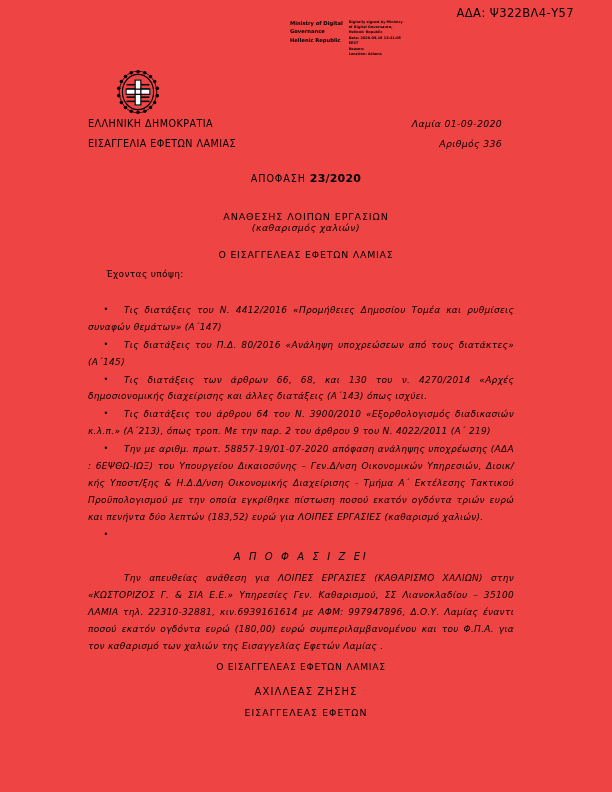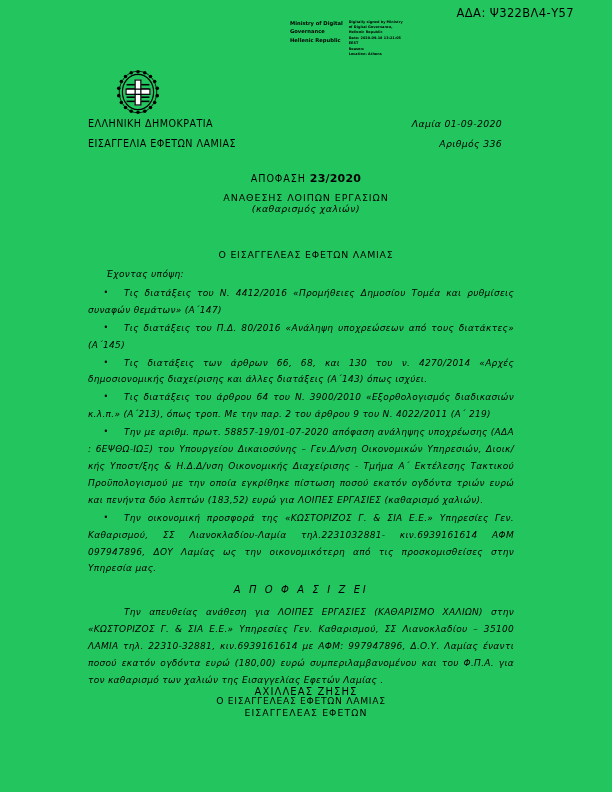--- a/index.html
+++ b/index.html
@@ -9,21 +9,21 @@
     background: #ffffff;
   }
   body {
     font-family: "DejaVu Sans", "Liberation Sans", sans-serif;
     color: #000000;
   }
   .page {
     position: relative;
     width: 612px;
     height: 792px;
-    background: #22c55e;
+    background: #ef4444;
     overflow: hidden;
     box-sizing: border-box;
   }
 
   
   .ada-code {
     position: absolute;
     top: 6px;
     left: 0;
     right: 38px;
@@ -96,21 +96,21 @@
   .titles {
     position: absolute;
     top: 172px;
     left: 0;
     right: 0;
     text-align: center;
   }
   .title-main {
     font-size: 9.6px;
     letter-spacing: 0.9px;
-    margin-bottom: 7px;
+    margin-bottom: 26px;
   }
   .title-main b {
     font-size: 11px;
     font-weight: bold;
     letter-spacing: 0.2px;
   }
   .title-sub {
     font-size: 9.5px;
     letter-spacing: 0.9px;
   }
@@ -132,24 +132,23 @@
   
   .body {
     position: absolute;
     top: 266px;
     left: 88px;
     width: 426px;
     font-size: 9px;
     line-height: 1.88;
   }
   .intro {
-    font-style: italic;
     letter-spacing: 0.35px;
     text-indent: 18px;
-    margin-bottom: 2px;
+    margin-bottom: 19px;
   }
   .bullet {
     position: relative;
     padding-left: 0;
     text-align: justify;
     font-style: italic;
     letter-spacing: 0.3px;
     margin-bottom: 1px;
   }
   .bullet .dot {
@@ -286,21 +285,21 @@
   <div class="title-officer">Ο ΕΙΣΑΓΓΕΛΕΑΣ ΕΦΕΤΩΝ ΛΑΜΙΑΣ</div>
 
   <div class="body">
     <div class="intro">Έχοντας υπόψη:</div>
 
     <div class="bullet"><span class="dot"></span><span>Τις διατάξεις του Ν. 4412/2016 «Προμήθειες Δημοσίου Τομέα και ρυθμίσεις συναφών θεμάτων» (Α΄147)</span></div>
     <div class="bullet"><span class="dot"></span><span>Τις διατάξεις του Π.Δ. 80/2016 «Ανάληψη υποχρεώσεων από τους διατάκτες» (Α΄145)</span></div>
     <div class="bullet"><span class="dot"></span><span>Τις διατάξεις των άρθρων 66, 68, και 130 του ν. 4270/2014 «Αρχές δημοσιονομικής διαχείρισης και άλλες διατάξεις (Α΄143) όπως ισχύει.</span></div>
     <div class="bullet"><span class="dot"></span><span>Τις διατάξεις του άρθρου 64 του Ν. 3900/2010  «Εξορθολογισμός διαδικασιών κ.λ.π.» (Α΄213), όπως τροπ. Με την παρ. 2 του άρθρου 9 του Ν. 4022/2011 (Α΄ 219)</span></div>
     <div class="bullet"><span class="dot"></span><span>Την με αριθμ. πρωτ. 58857-19/01-07-2020 απόφαση ανάληψης υποχρέωσης (ΑΔΑ : 6ΕΨΘΩ-ΙΩΞ) του Υπουργείου Δικαιοσύνης – Γεν.Δ/νση Οικονομικών Υπηρεσιών, Διοικ/κής Υποστ/ξης &amp; Η.Δ.Δ/νση Οικονομικής Διαχείρισης - Τμήμα Α΄ Εκτέλεσης Τακτικού Προϋπολογισμού με την οποία εγκρίθηκε πίστωση ποσού εκατόν ογδόντα τριών ευρώ και πενήντα δύο λεπτών (183,52) ευρώ για ΛΟΙΠΕΣ ΕΡΓΑΣΙΕΣ (καθαρισμό χαλιών).</span></div>
-    <div class="bullet"><span class="dot"></span><span>Την οικονομική προσφορά της «ΚΩΣΤΟΡΙΖΟΣ Γ. &amp; ΣΙΑ Ε.Ε.» Υπηρεσίες Γεν. Καθαρισμού, ΣΣ Λιανοκλαδίου-Λαμία τηλ.2231032881- κιν.6939161614 ΑΦΜ 097947896, ΔΟΥ Λαμίας ως την οικονομικότερη από τις προσκομισθείσες στην Υπηρεσία μας.</span></div>
+    <div class="bullet"><span class="dot"></span></div>
 
     <div class="decides">Α Π Ο Φ Α Σ Ι Ζ ΕΙ</div>
 
     <div class="para">Την απευθείας ανάθεση για ΛΟΙΠΕΣ ΕΡΓΑΣΙΕΣ (ΚΑΘΑΡΙΣΜΟ ΧΑΛΙΩΝ) στην «ΚΩΣΤΟΡΙΖΟΣ Γ. &amp; ΣΙΑ Ε.Ε.» Υπηρεσίες Γεν. Καθαρισμού, ΣΣ Λιανοκλαδίου – 35100 ΛΑΜΙΑ τηλ. 22310-32881,  κιν.6939161614 με ΑΦΜ: 997947896, Δ.Ο.Υ. Λαμίας έναντι ποσού εκατόν ογδόντα ευρώ (180,00) ευρώ συμπεριλαμβανομένου και του Φ.Π.Α. για τον καθαρισμό των χαλιών της Εισαγγελίας Εφετών Λαμίας .</div>
 
     <div class="closing">Ο ΕΙΣΑΓΓΕΛΕΑΣ ΕΦΕΤΩΝ ΛΑΜΙΑΣ</div>
   </div>
 
   <div class="signature">
     <div class="sig-name">ΑΧΙΛΛΕΑΣ ΖΗΣΗΣ</div>

